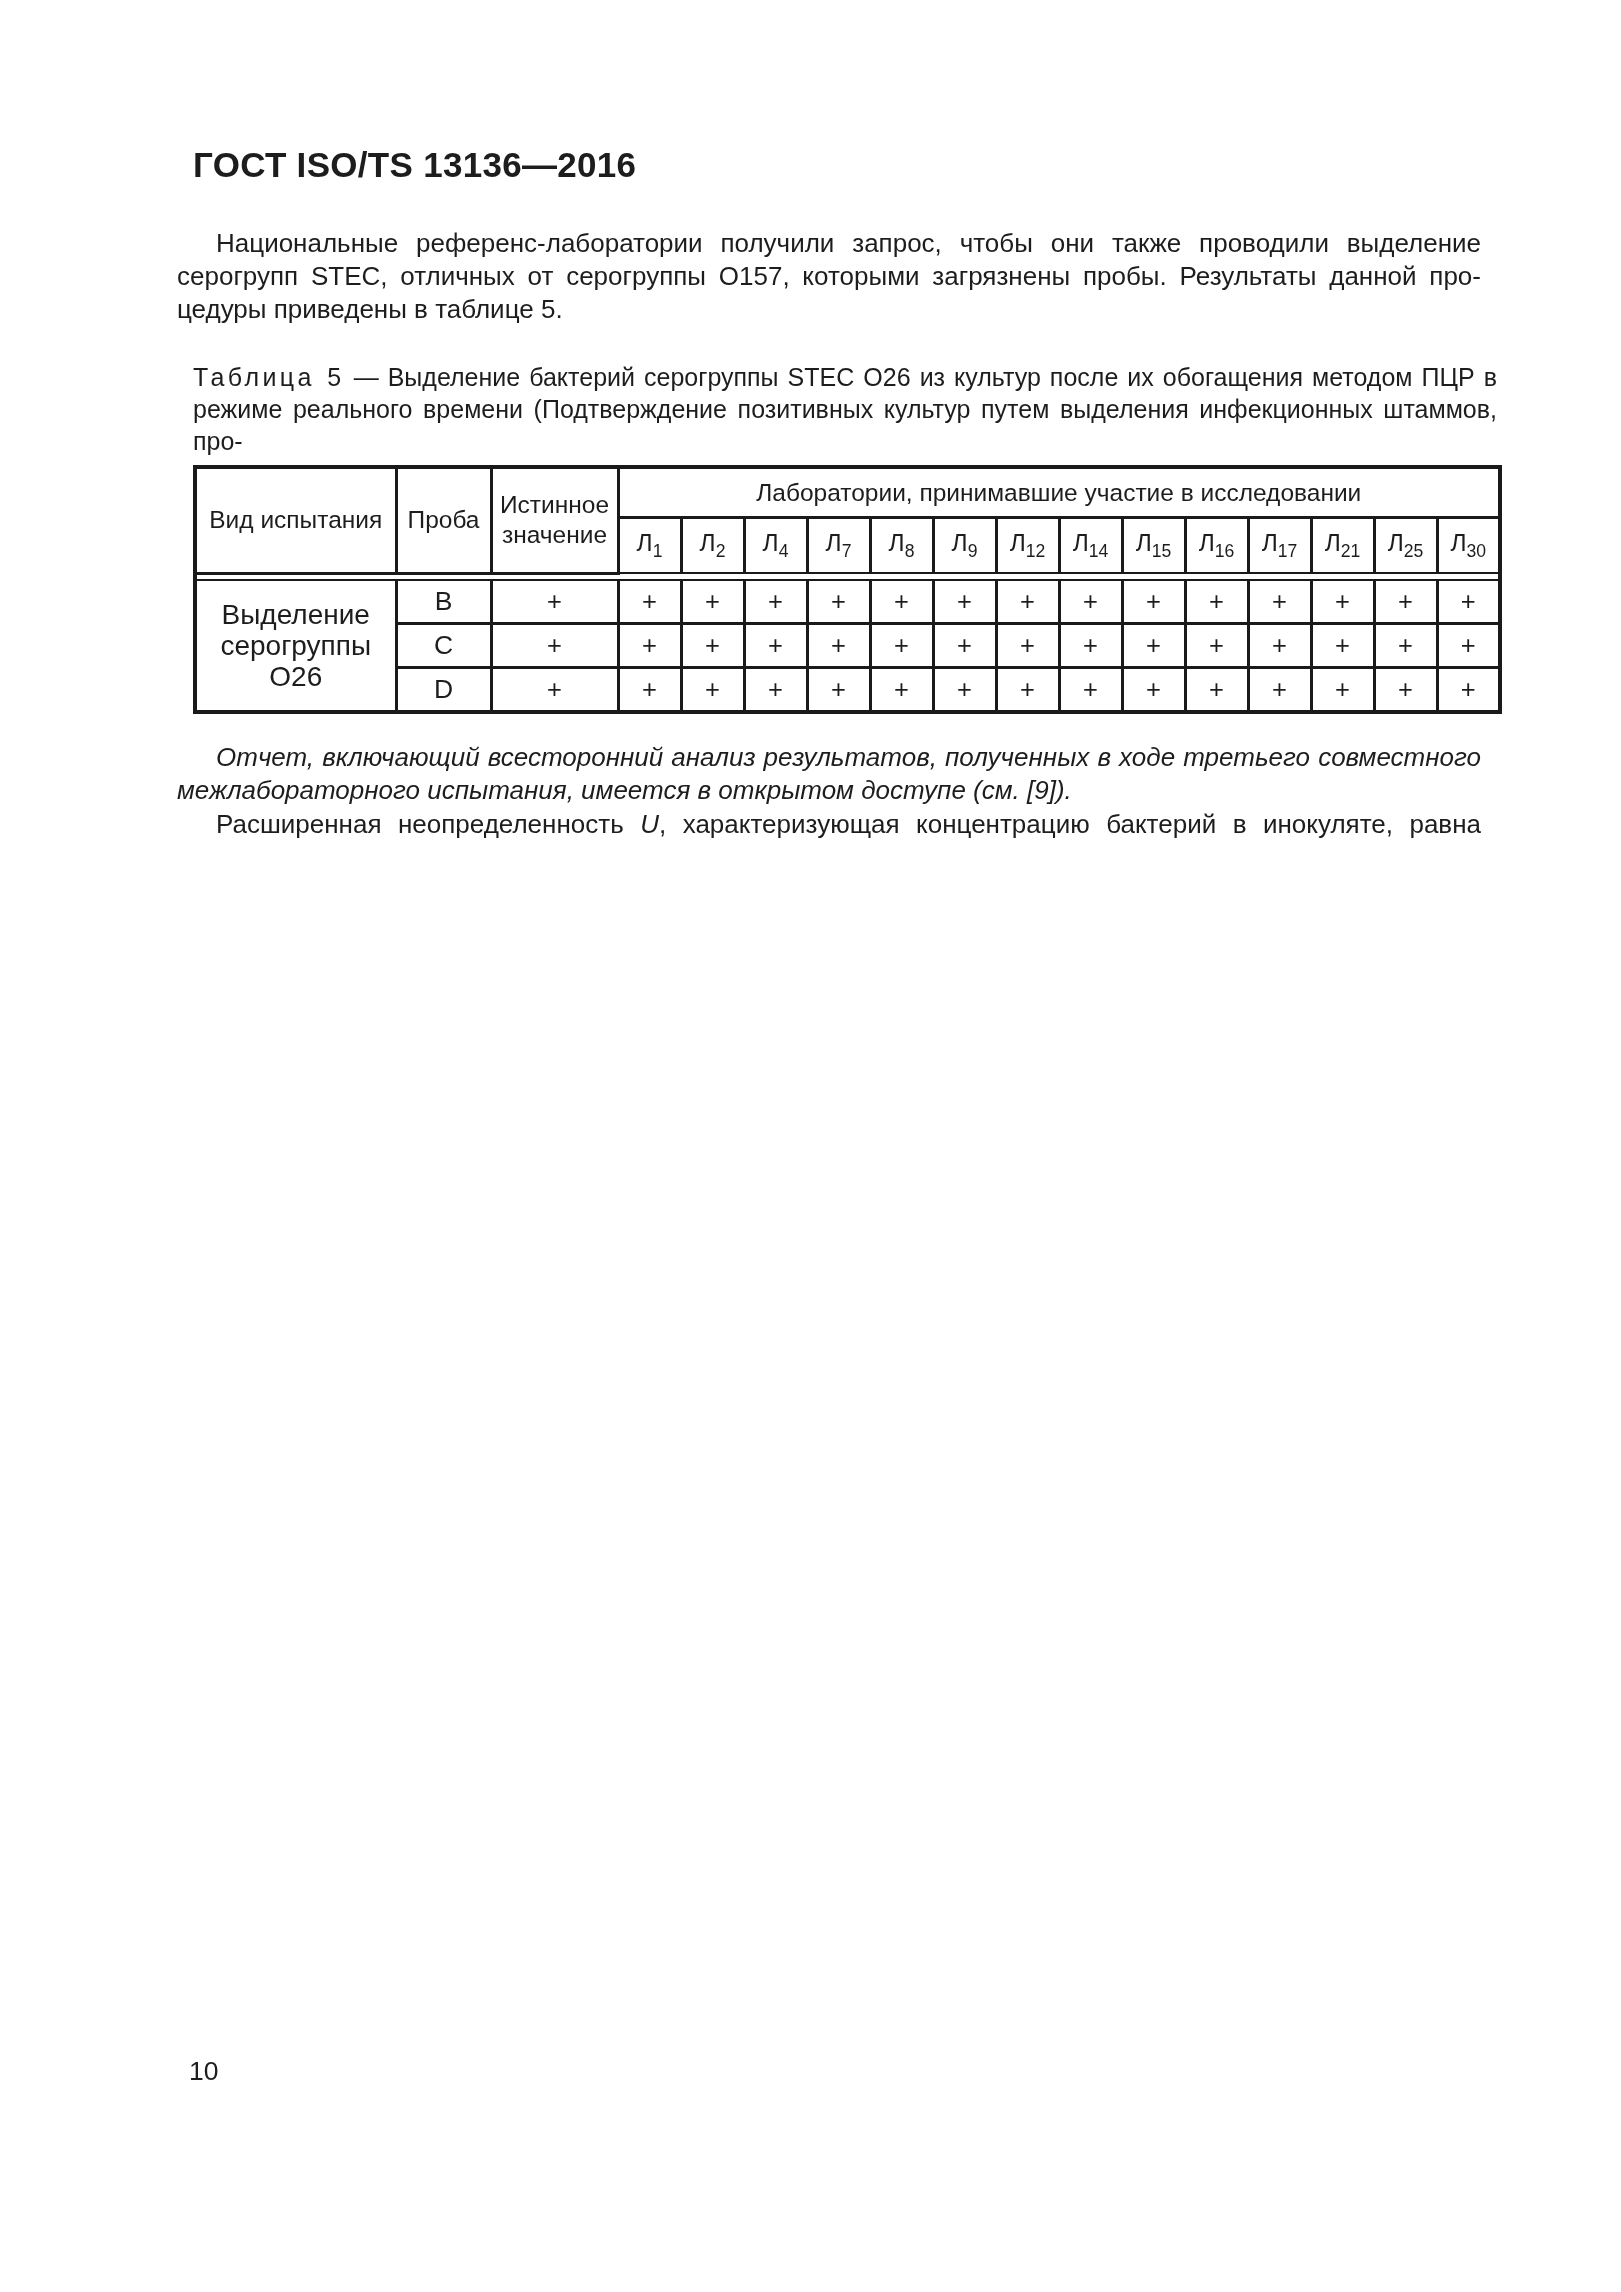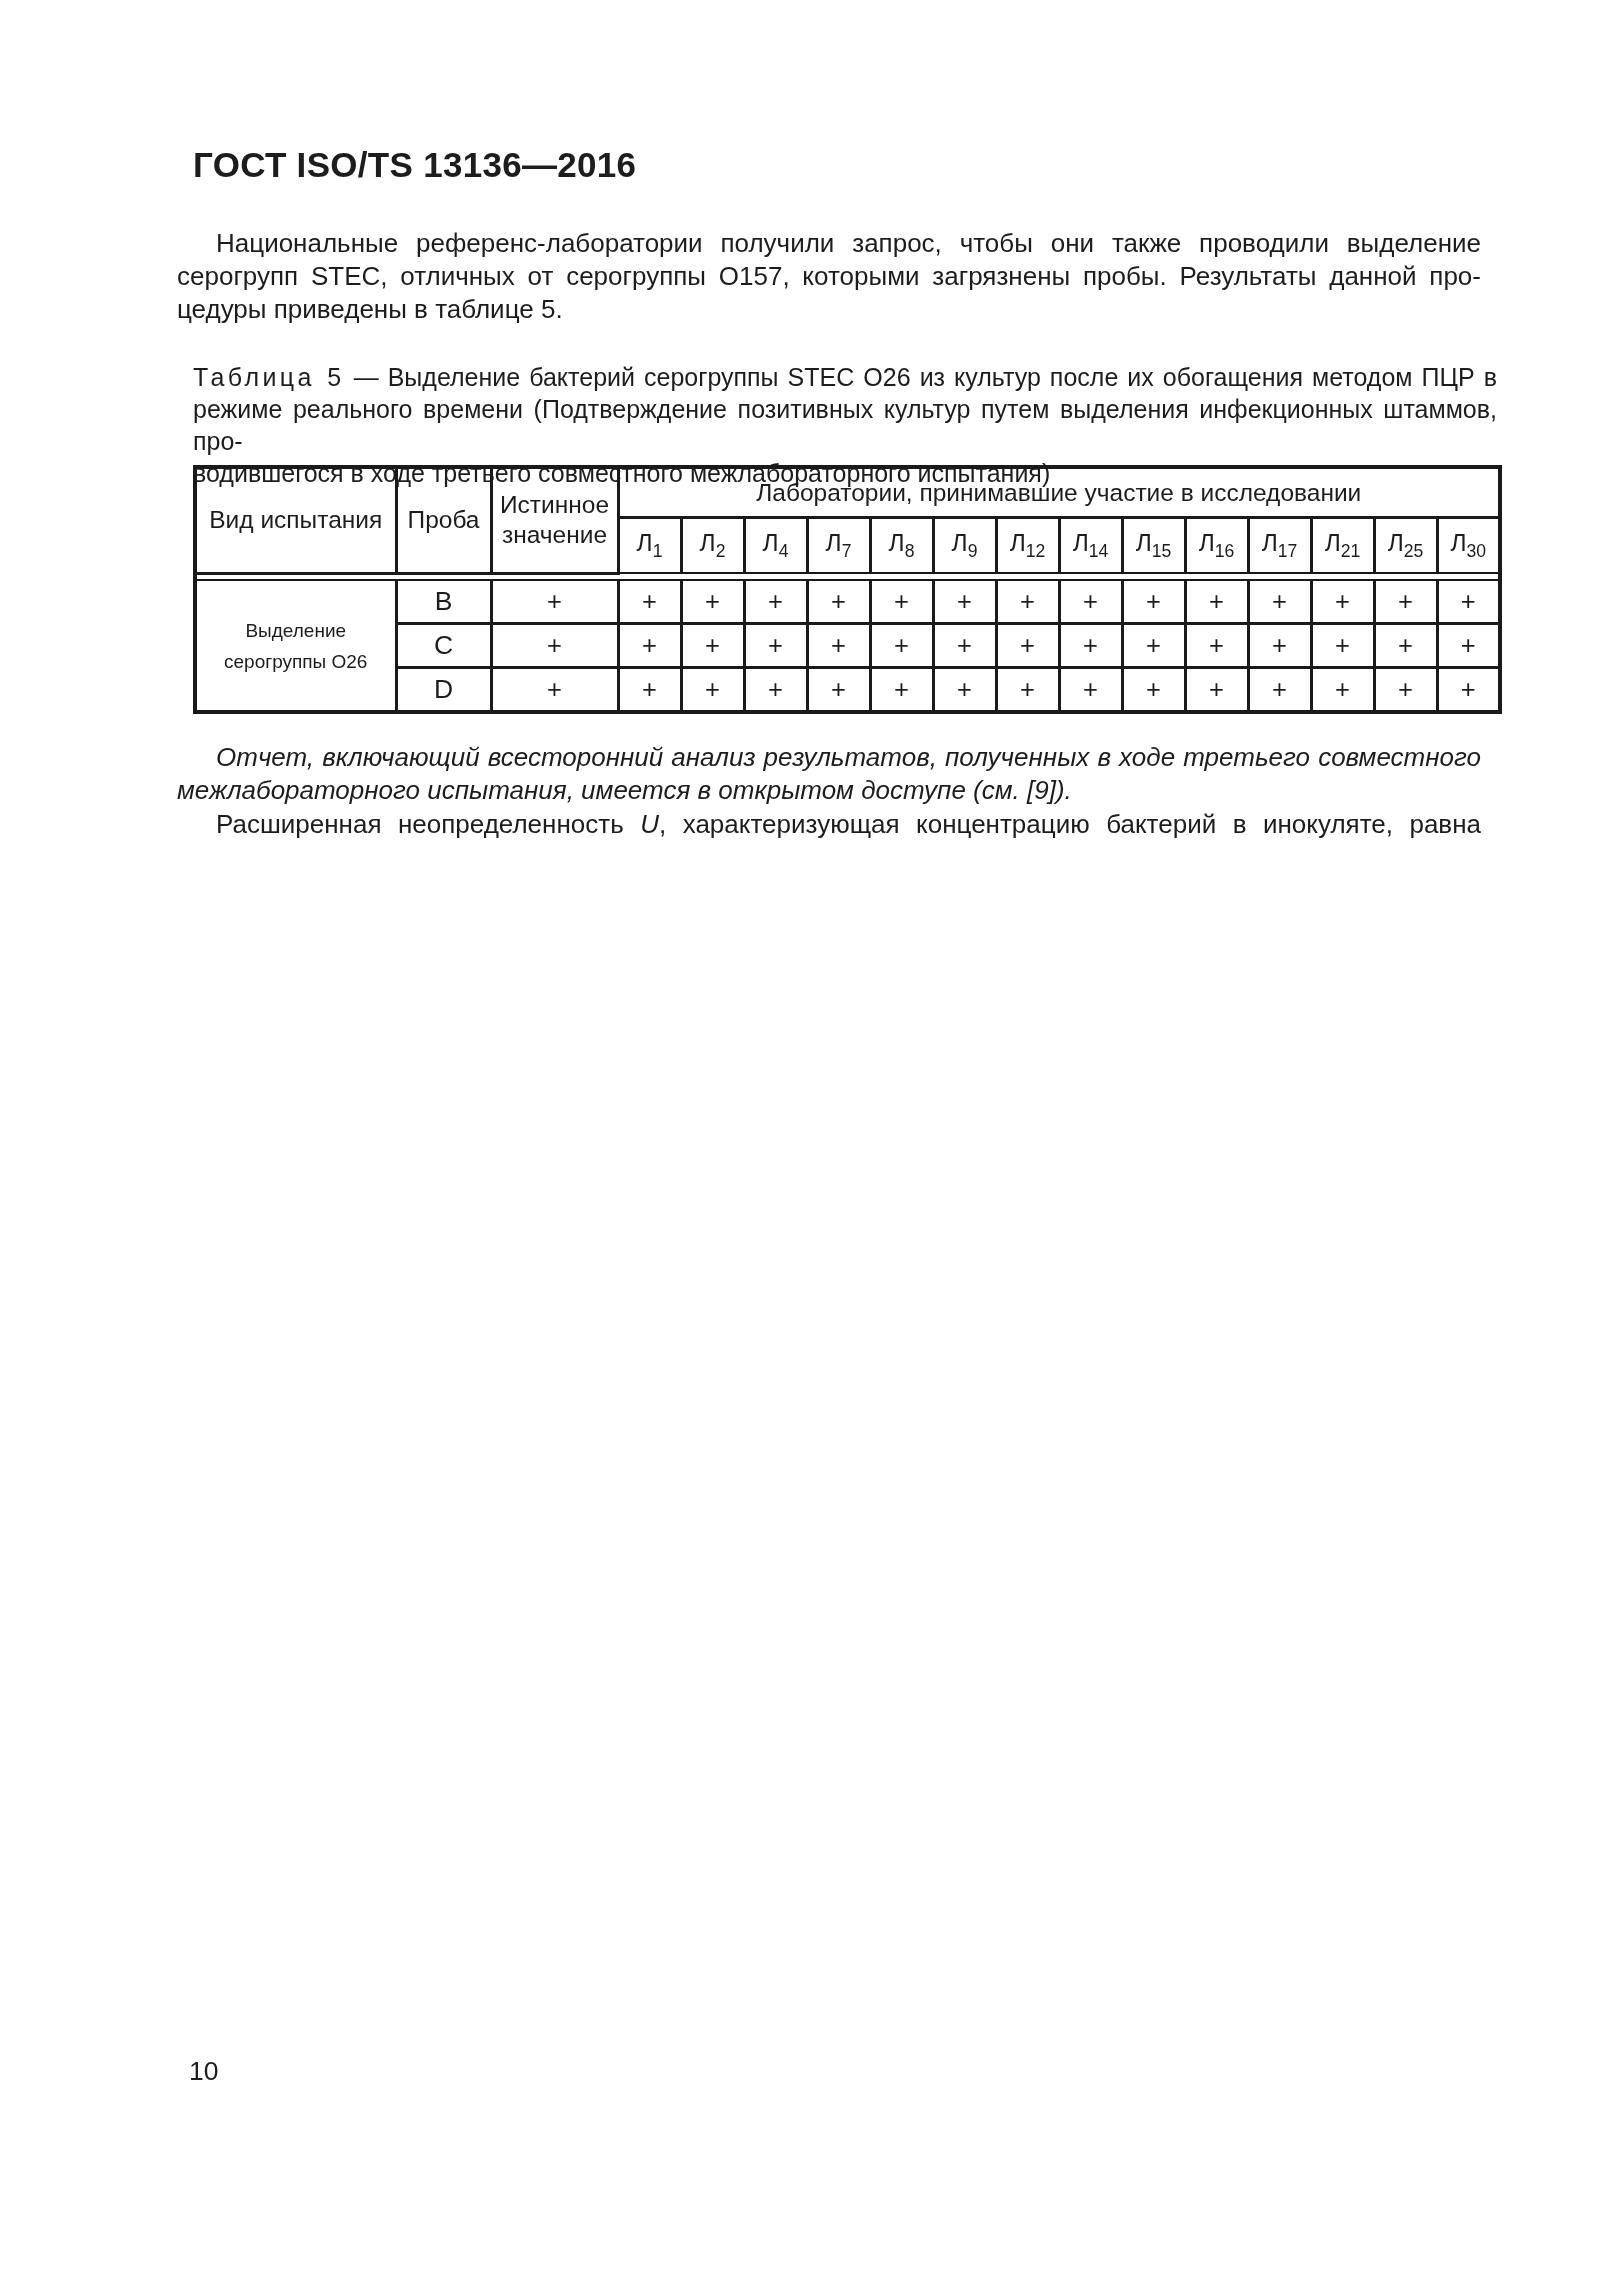--- a/index.html
+++ b/index.html
@@ -73,21 +73,21 @@
     border-left: none;
     border-right: none;
     border-top: 2px solid #1a1a1a;
     border-bottom: 2px solid #1a1a1a;
     height: 4.9px;
     padding: 0;
     line-height: 0;
   }
   .gtable tbody tr.first-body td { border-top: none; }
   .gtable tbody td { height: 41px; font-size: 25.5px; }
-  .gtable td.groupcell { line-height: 31px; font-size: 19px; }
+  .gtable td.groupcell { line-height: 31px; font-size: 28px; }
   .gtable td.samplecell { font-size: 26.5px; }
   .hdrcell { line-height: 30px; }
 
   .page-number {
     position: absolute;
     left: 189px;
     top: 2056px;
     font-size: 26.5px;
   }
 </style>
@@ -100,21 +100,20 @@
 
   <div class="para p1">
       <div class="tl just ind"><span>Национальные референс-лаборатории получили запрос, чтобы они также проводили выделение</span></div>
       <div class="tl just"><span>серогрупп STEC, отличных от серогруппы O157, которыми загрязнены пробы. Результаты данной про-</span></div>
       <div class="tl"><span>цедуры приведены в таблице 5.</span></div>
     </div>
 
   <div class="caption">
       <div class="tl just"><span class="sp">Таблица 5</span><span> — Выделение бактерий серогруппы STEC O26 из культур после их обогащения методом ПЦР в</span></div>
       <div class="tl just"><span>режиме реального времени (Подтверждение позитивных культур путем выделения инфекционных штаммов, про-</span></div>
-      <div class="tl"><span>водившегося в ходе третьего совместного межлабораторного испытания)</span></div>
     </div>
 
   <table class="gtable">
     <colgroup>
       <col style="width:201px">
       <col style="width:95px">
       <col style="width:127px">
       <col span="14">
     </colgroup>
     <thead>

